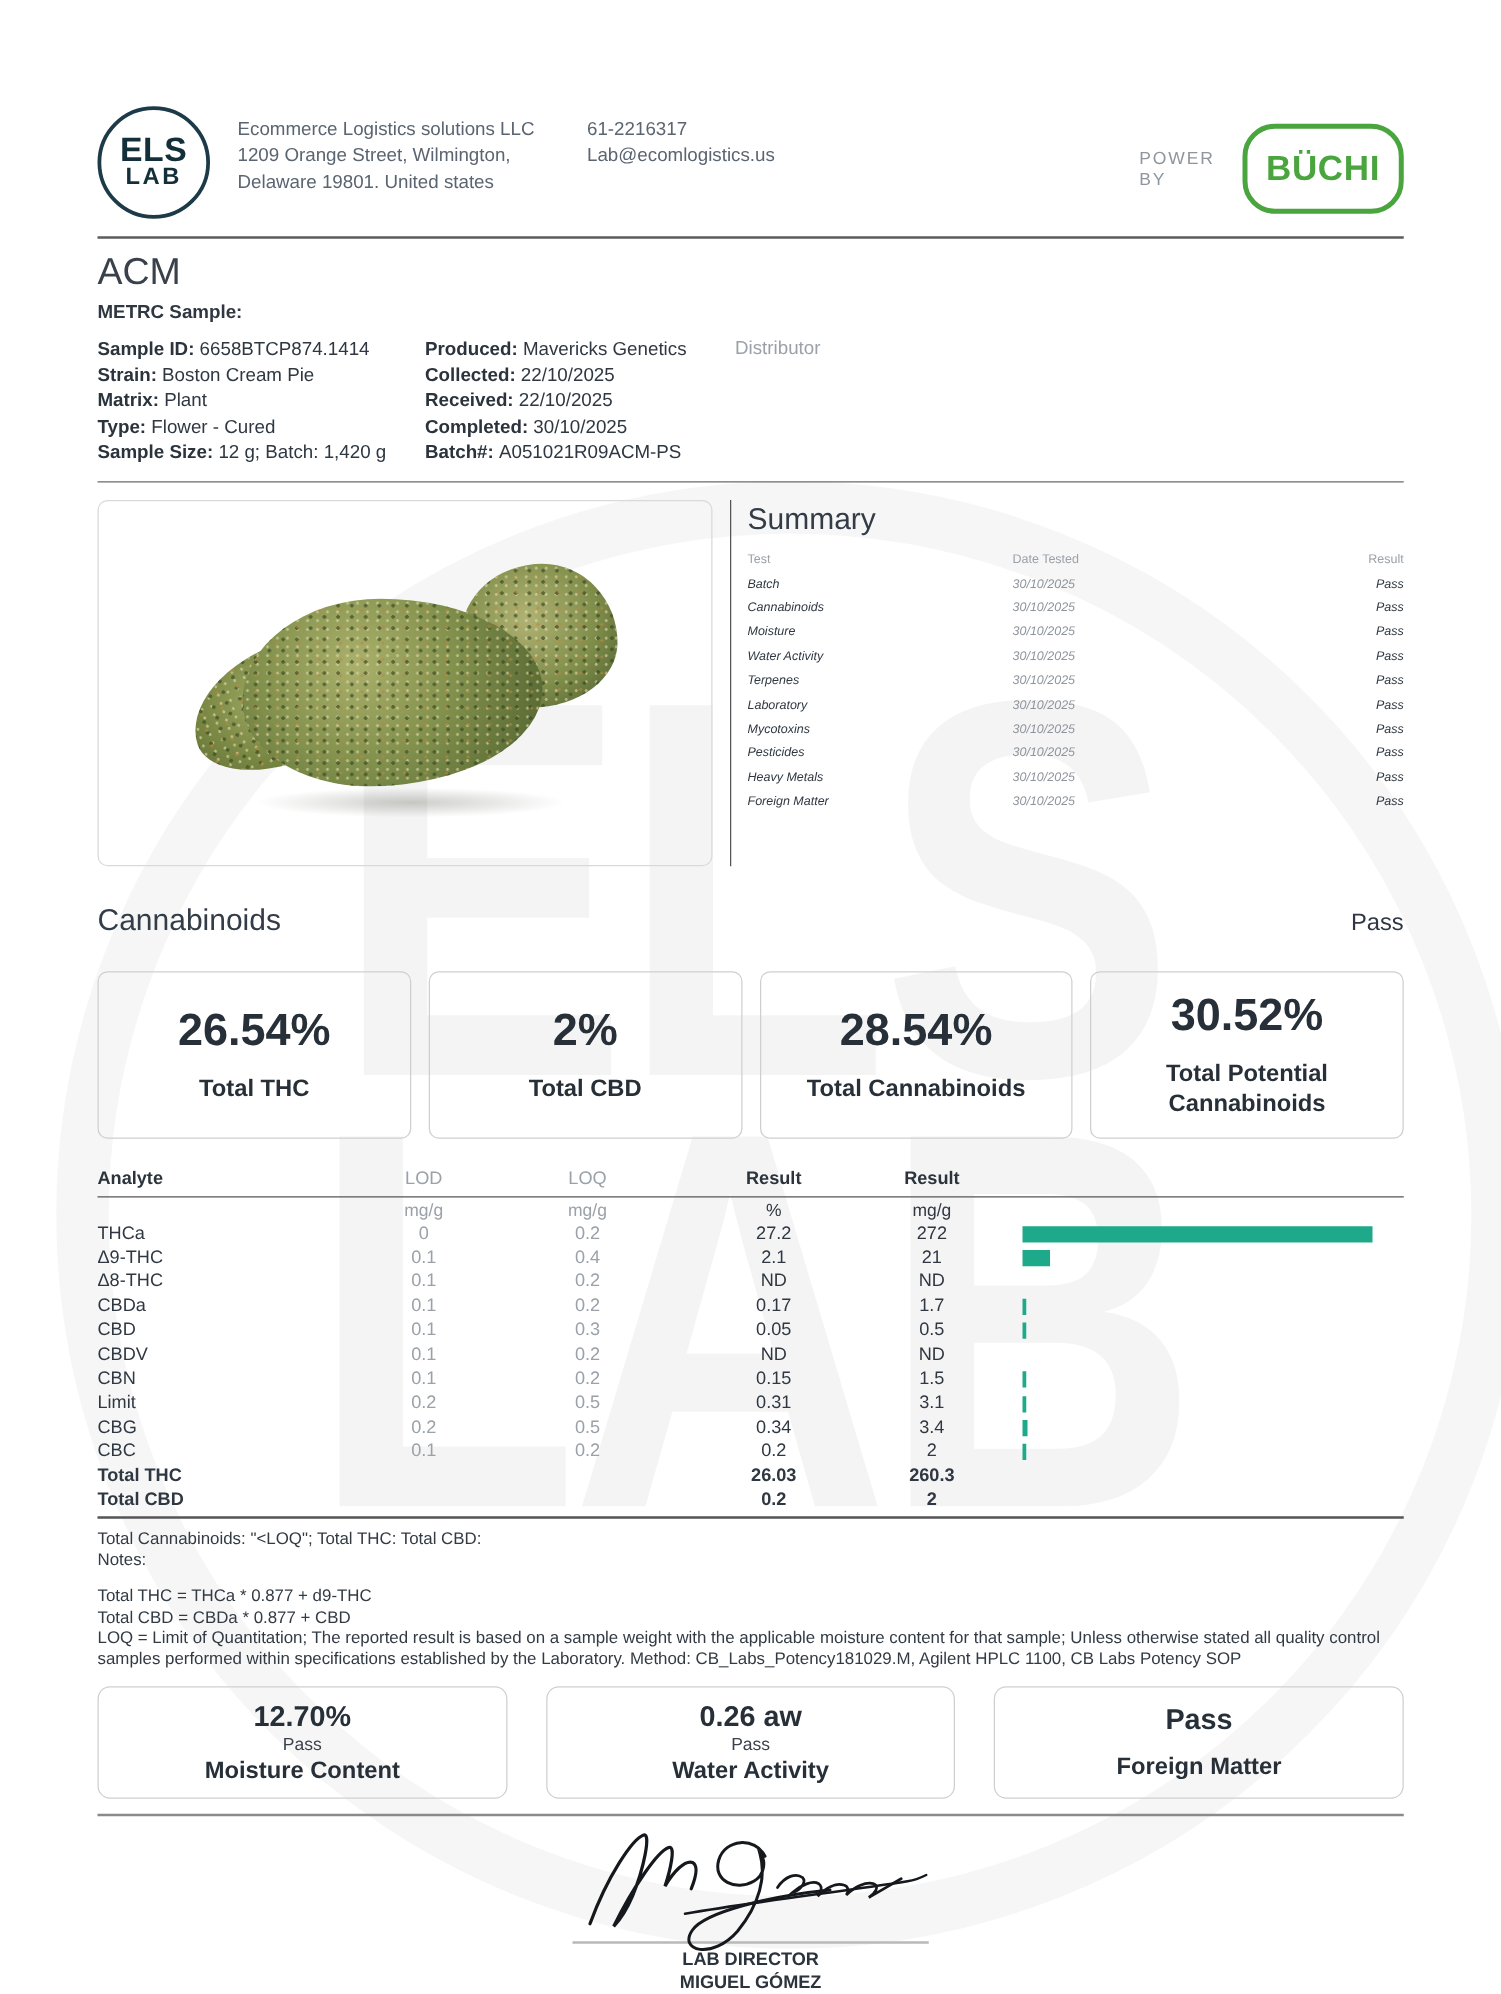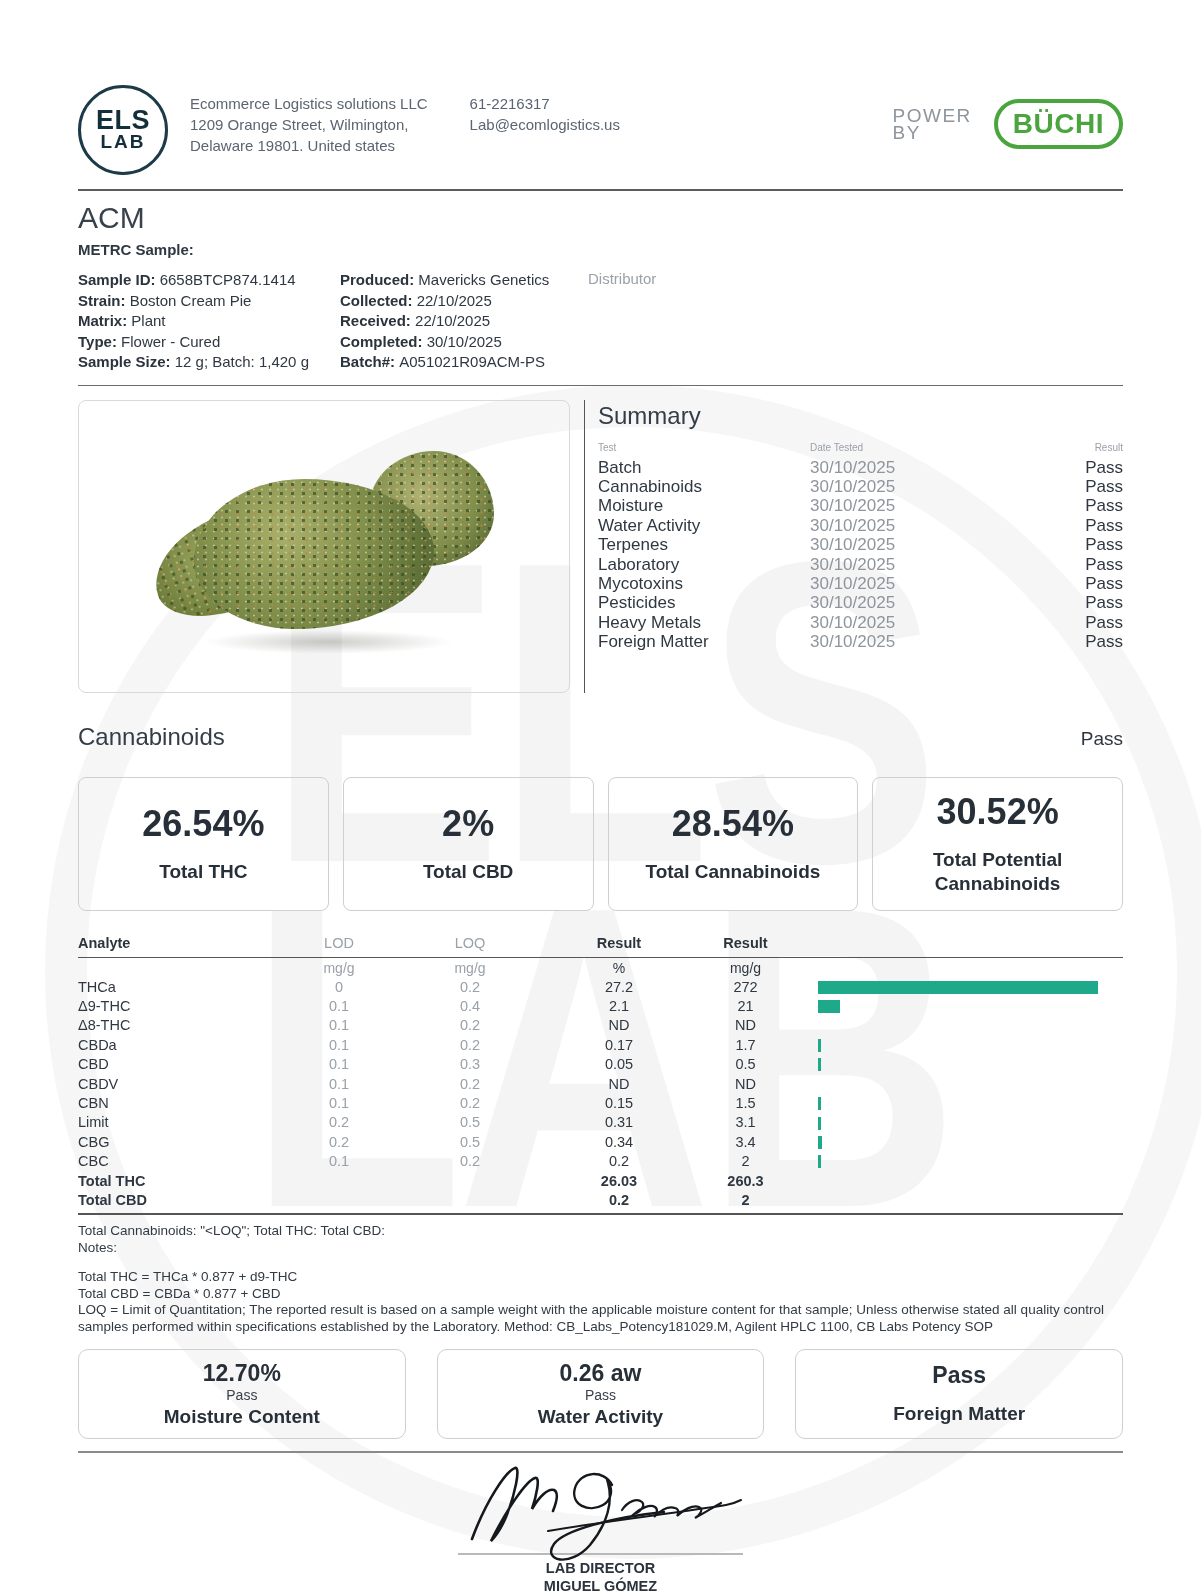--- a/index.html
+++ b/index.html
@@ -17,22 +17,22 @@
   
   .hdr{display:flex;align-items:flex-start;padding-top:85px;}
   .logo-circle{width:84px;height:84px;border:3px solid #1c3a47;border-radius:50%;
        display:flex;flex-direction:column;align-items:center;justify-content:center;
        color:#132f3a;flex:none;}
   .logo-els{font-weight:bold;font-size:27px;line-height:24px;letter-spacing:0.5px;}
   .logo-lab{font-weight:bold;font-size:19px;line-height:20px;letter-spacing:2px;}
   .hdr-company{margin-left:22px;margin-top:8px;font-size:15px;line-height:21px;color:#5b6571;}
   .hdr-contact{margin-left:42px;margin-top:8px;font-size:15px;line-height:21px;color:#5b6571;}
   .hdr-right{margin-left:auto;display:flex;align-items:center;margin-top:14px;}
-  .power-by{font-size:19px;letter-spacing:1.5px;color:#8e959d;line-height:17px;margin-right:22px;}
-  .buchi{border:4px solid #4aa53f;border-radius:26px;padding:2px 15px;color:#4aa53f;
+  .power-by{font-size:14px;letter-spacing:1.5px;color:#8e959d;line-height:17px;margin-right:22px;}
+  .buchi{border:4px solid #4aa53f;border-radius:26px;padding:13px 15px;color:#4aa53f;
        font-weight:bold;font-size:28px;letter-spacing:0.5px;line-height:38px;}
   .rule-dark{border:none;border-top:2px solid #5c5c5c;margin:14px 0 0 0;}
   .rule-mid{border:none;border-top:1.5px solid #6b6b6b;margin:0;}
   
   .title-row{display:flex;align-items:flex-start;margin-top:10px;}
   .client{font-size:30px;color:#39414b;font-weight:400;line-height:34px;}
   .rct{margin-left:auto;text-align:right;}
   .rct-title{font-size:21px;color:#49525c;}
   .rct-page{font-size:13px;color:#8d949b;margin-top:3px;}
   .metrc{font-weight:bold;font-size:15px;margin-top:6px;}
@@ -64,22 +64,22 @@
         radial-gradient(rgba(200,130,60,0.8) 1.3px,rgba(0,0,0,0) 1.5px),
         radial-gradient(rgba(60,75,35,0.9) 1.6px,rgba(0,0,0,0) 1.8px),
         radial-gradient(rgba(225,220,170,0.85) 1.1px,rgba(0,0,0,0) 1.3px);
        background-size:17px 13px,11px 9px,8px 7px;
        background-position:2px 3px,5px 1px,0 0;}
   .summary{flex:1;border-left:1.5px solid #555;margin-left:14px;padding-left:13px;}
   .sum-title{font-size:24px;color:#343d47;margin-top:2px;}
   .sum-head{display:grid;grid-template-columns:212px 190px 1fr;font-size:10px;
        color:#9aa1a8;margin-top:8px;line-height:20px;}
   .sum-head .r,.sum-row .r{text-align:right;}
-  .sum-row{display:grid;grid-template-columns:212px 190px 1fr;font-size:17px;
-       line-height:19.4px;}
+  .sum-row{display:grid;grid-template-columns:212px 190px 1fr;font-size:10px;
+       line-height:19.4px;font-style:italic;}
   .sum-row .t{color:#2f3842;}
   .sum-row .d{color:#8e959c;}
   .sum-row .r{color:#2f3842;}
   
   .cann-title-row{display:flex;align-items:baseline;margin-top:30px;}
   .cann-title{font-size:24px;color:#343d47;}
   .cann-pass{margin-left:auto;font-size:19px;color:#2f3842;}
   .stat-row{display:flex;gap:14px;margin-top:26px;}
   .stat-box{flex:1;height:132px;border:1px solid #cfcfcf;border-radius:8px;
        display:flex;flex-direction:column;align-items:center;justify-content:center;

